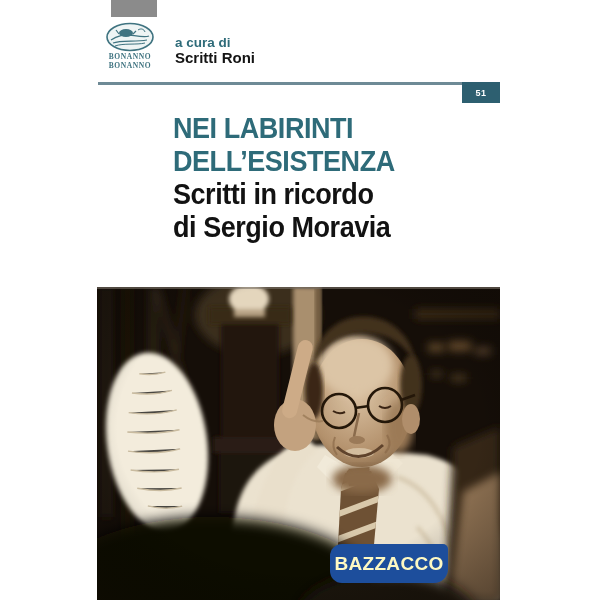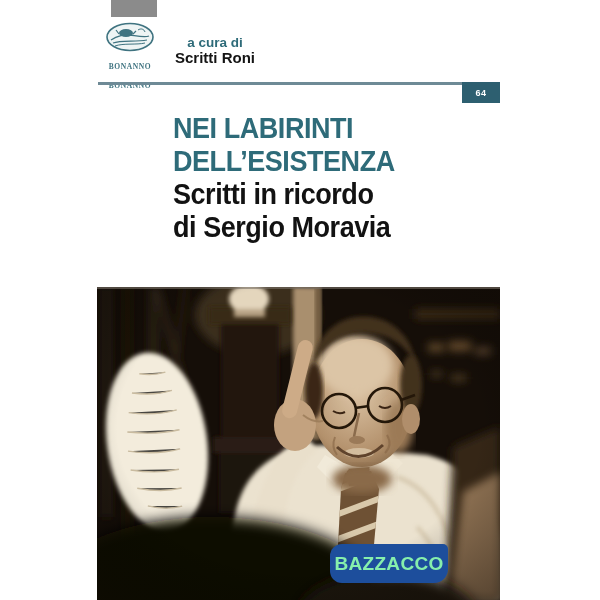--- a/index.html
+++ b/index.html
@@ -6,41 +6,41 @@
   body{
     width:600px;height:600px;position:relative;background:#ffffff;
     font-family:"Liberation Sans",sans-serif;overflow:hidden;
   }
   
   .gray-block{position:absolute;left:111px;top:0;width:46px;height:17px;background:#8b8b8b;}
   
   .logo{position:absolute;left:101px;top:22px;width:58px;text-align:center;}
   .logo svg{display:block;margin:0 auto;}
   .logo-text{font-family:"Liberation Serif",serif;font-size:7.5px;line-height:7.5px;
-    color:#3f7380;letter-spacing:.6px;font-weight:bold;margin-top:11px;}
-  
-  .curator{position:absolute;left:175px;top:35px;text-align:center;}
+    color:#3f7380;letter-spacing:.6px;font-weight:bold;margin-top:1px;}
+  
+  .curator{position:absolute;left:175px;top:35px;}
   .curator .prefix{color:#2e6b79;font-weight:bold;font-size:13.5px;line-height:15px;}
   .curator .name{color:#141414;font-weight:bold;font-size:15px;line-height:16px;}
   
   .divider{position:absolute;left:98px;top:82px;width:364px;height:3px;background:#6e8a96;}
   .series-badge{position:absolute;left:462px;top:82px;width:38px;height:21px;background:#2d5f70;
     color:#fff;font-size:9px;font-weight:bold;display:flex;align-items:center;justify-content:center;
     letter-spacing:.5px;}
   
   .title-block{position:absolute;left:173px;top:111px;width:300px;
     transform:scaleX(.9);transform-origin:left top;}
   .title-line{color:#2e6b79;font-size:30px;font-weight:bold;line-height:33px;letter-spacing:-.5px;}
   .subtitle-line{color:#121212;font-size:30px;font-weight:bold;line-height:33px;letter-spacing:-.5px;}
   
   .photo{position:absolute;left:97px;top:287px;width:403px;height:313px;background:#140e09;}
   
   .imprint-banner{position:absolute;left:330px;top:544px;width:118px;height:39px;background:#1d4e9c;
     border-radius:12px 5px 14px 12px;display:flex;align-items:center;justify-content:center;
-    color:#86efac;font-weight:bold;font-size:19px;letter-spacing:.3px;}
+    color:#fef9c3;font-weight:bold;font-size:19px;letter-spacing:.3px;}
 </style>
 </head>
 <body>
 
 <div class="gray-block"></div>
 
 <div class="logo">
   <span>
     <svg width="50" height="30" viewBox="0 0 50 30">
       <ellipse cx="25" cy="15" rx="23" ry="13.5" fill="#eef4f4" stroke="#3f7380" stroke-width="1.6"></ellipse>
@@ -55,21 +55,21 @@
   <div class="logo-text">BONANNO</div>
   <div class="logo-text">BONANNO</div>
 </div>
 
 <div class="curator">
   <div class="prefix">a cura di</div>
   <div class="name">Scritti Roni</div>
 </div>
 
 <div class="divider"></div>
-<div class="series-badge">64</div>
+<div class="series-badge">51</div>
 
 <div class="title-block">
   <div class="title-line">NEI LABIRINTI</div>
   <div class="title-line">DELL’ESISTENZA</div>
   <div class="subtitle-line">Scritti in ricordo</div>
   <div class="subtitle-line">di Sergio Moravia</div>
 </div>
 
 <div class="photo">
   <svg width="403" height="313" viewBox="0 0 403 313">

